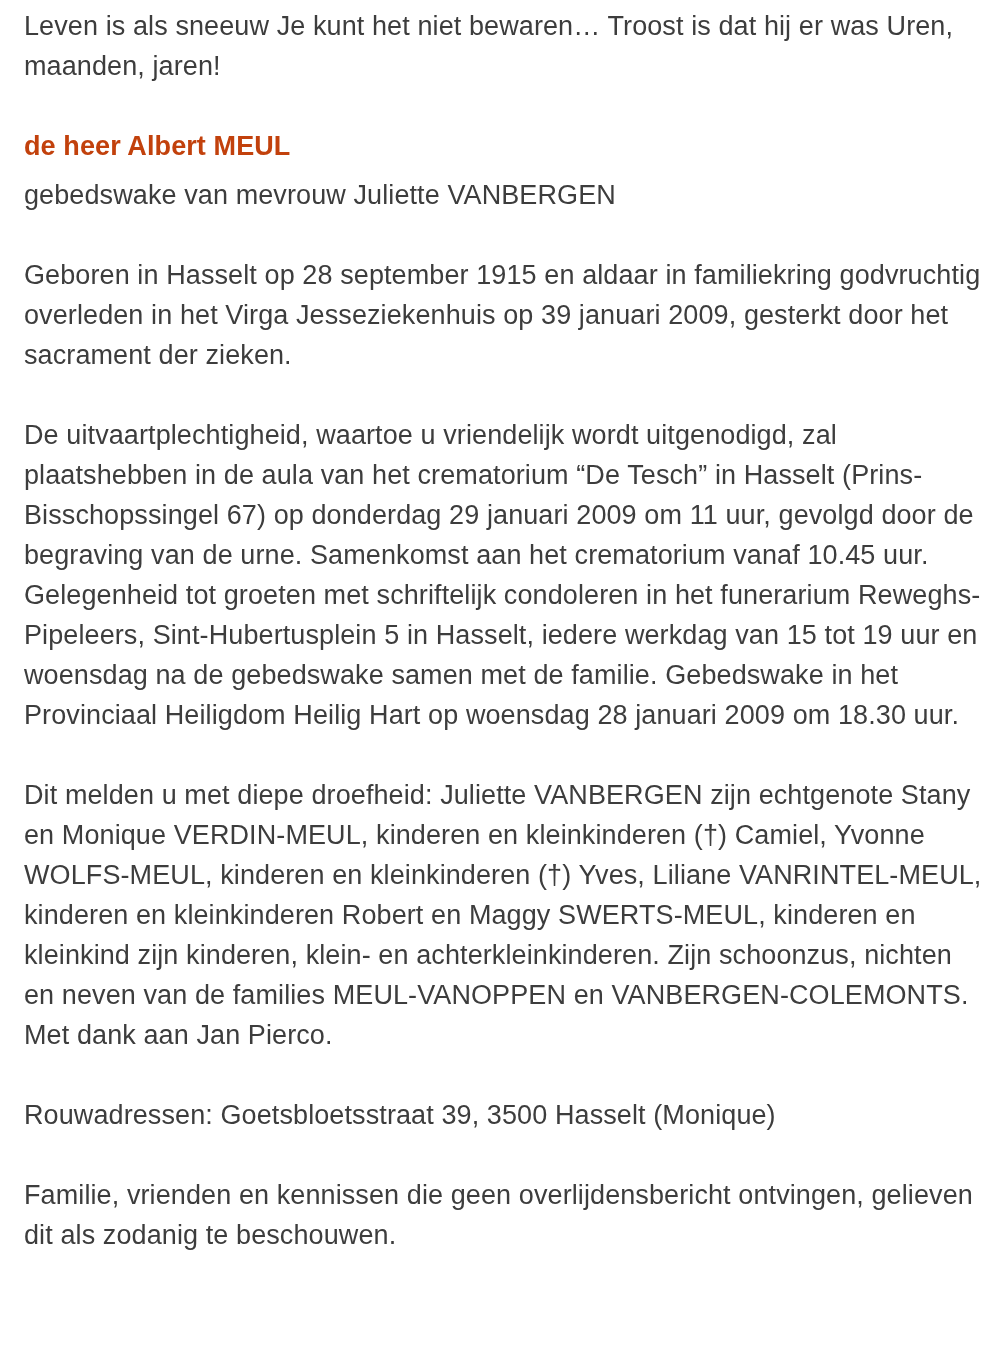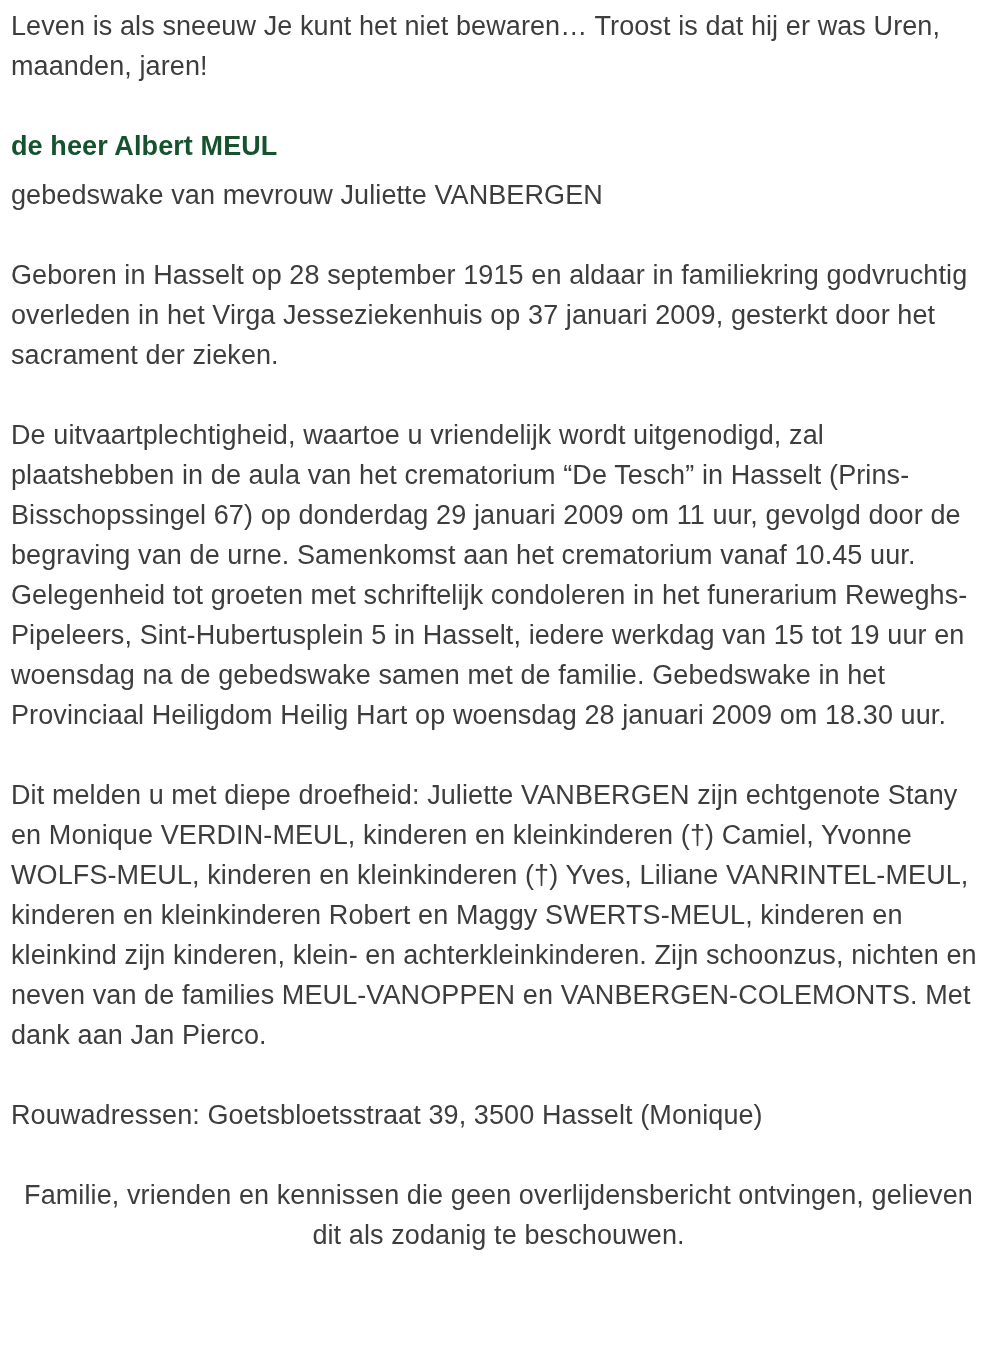--- a/index.html
+++ b/index.html
@@ -11,51 +11,50 @@
     width: 1000px;
     height: 1350px;
     overflow: hidden;
     font-family: "Liberation Sans", "DejaVu Sans", sans-serif;
     color: #3d3d3d;
     font-size: 27px;
     line-height: 40px;
     -webkit-font-smoothing: antialiased;
   }
   .obituary {
-    padding: 6px 14px 0 11px;
+    padding: 6px 14px 0 24px;
   }
   .obituary p {
     margin: 0 0 40px 0;
     letter-spacing: 0.1px;
   }
   .obituary p.deceased-name {
     font-weight: bold;
-    color: #14532d;
+    color: #c2410c;
     margin-bottom: 9px;
   }
   .addr-line {
     display: block;
   }
   .closing {
     margin-bottom: 0 !important;
-    text-align: center;
   }
 </style>
 </head>
 <body style="color: rgb(61, 61, 61);">
 
 <div class="obituary">
 
   <p>Leven is als sneeuw Je kunt het niet bewaren… Troost is dat hij er was Uren, maanden, jaren!</p>
 
   <p class="deceased-name">de heer Albert MEUL</p>
 
   <p>gebedswake van mevrouw Juliette VANBERGEN</p>
 
-  <p>Geboren in Hasselt op 28 september 1915 en aldaar in familiekring godvruchtig overleden in het Virga Jesseziekenhuis op 37 januari 2009, gesterkt door het sacrament der zieken.</p>
+  <p>Geboren in Hasselt op 28 september 1915 en aldaar in familiekring godvruchtig overleden in het Virga Jesseziekenhuis op 39 januari 2009, gesterkt door het sacrament der zieken.</p>
 
   <p>De uitvaartplechtigheid, waartoe u vriendelijk wordt uitgenodigd, zal plaatshebben in de aula van het crematorium “De Tesch” in Hasselt (Prins-Bisschopssingel 67) op donderdag 29 januari 2009 om 11 uur, gevolgd door de begraving van de urne. Samenkomst aan het crematorium vanaf 10.45 uur. Gelegenheid tot groeten met schriftelijk condoleren in het funerarium Reweghs-Pipeleers, Sint-Hubertusplein 5 in Hasselt, iedere werkdag van 15 tot 19 uur en woensdag na de gebedswake samen met de familie. Gebedswake in het Provinciaal Heiligdom Heilig Hart op woensdag 28 januari 2009 om 18.30 uur.</p>
 
   <p>Dit melden u met diepe droefheid: Juliette VANBERGEN zijn echtgenote Stany en Monique VERDIN-MEUL, kinderen en kleinkinderen (†) Camiel, Yvonne WOLFS-MEUL, kinderen en kleinkinderen (†) Yves, Liliane VANRINTEL-MEUL, kinderen en kleinkinderen Robert en Maggy SWERTS-MEUL, kinderen en kleinkind zijn kinderen, klein- en achterkleinkinderen. Zijn schoonzus, nichten en neven van de families MEUL-VANOPPEN en VANBERGEN-COLEMONTS. Met dank aan Jan Pierco.</p>
 
   <p>
     <span class="addr-line">Rouwadressen: Goetsbloetsstraat 39, 3500 Hasselt (Monique)</span>
   </p>
 
   <p class="closing">Familie, vrienden en kennissen die geen overlijdensbericht ontvingen, gelieven dit als zodanig te beschouwen.</p>

